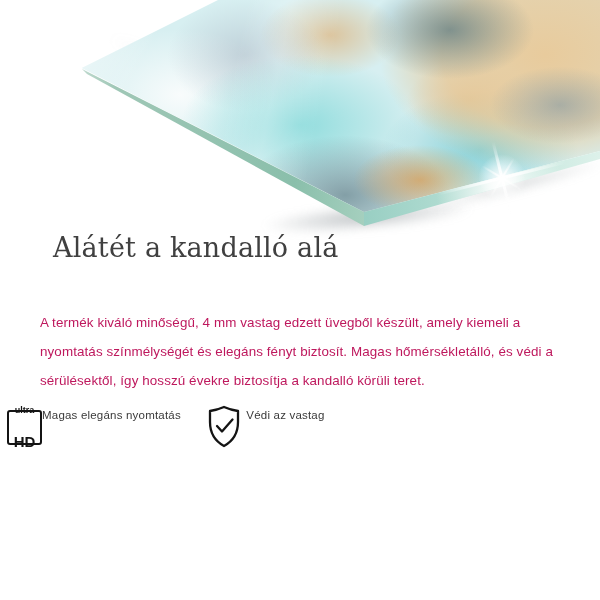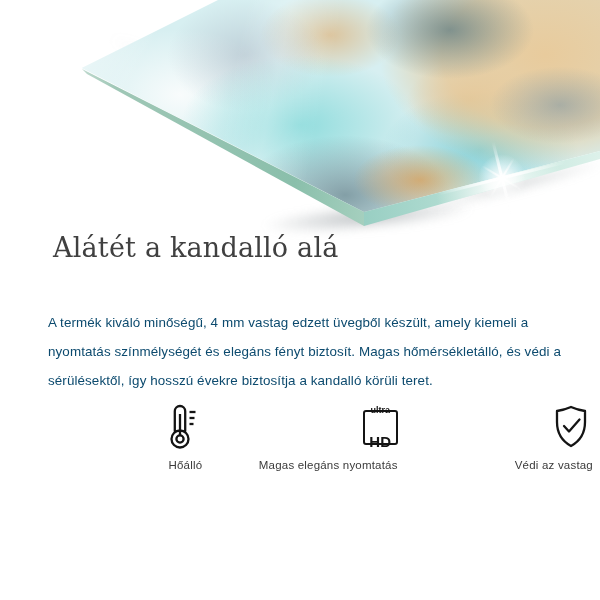--- a/index.html
+++ b/index.html
@@ -57,26 +57,26 @@
     background:linear-gradient(180deg, transparent 0%, rgba(255,255,255,.9) 42%, #fff 50%, rgba(255,255,255,.9) 58%, transparent 100%); }
   .sparkle .ray-d1 { width:46px; height:2px; transform:translate(-50%,-50%) rotate(45deg); filter:blur(.6px);
     background:linear-gradient(90deg, transparent, #fff 50%, transparent); }
   .sparkle .ray-d2 { width:46px; height:2px; transform:translate(-50%,-50%) rotate(-45deg); filter:blur(.6px);
     background:linear-gradient(90deg, transparent, #fff 50%, transparent); }
 
   
   .title { position:absolute; left:40px; top:230px; font-family:"DejaVu Serif", serif;
     font-weight:400; font-size:27px; line-height:36px; color:#404040; letter-spacing:.2px;margin-left:13px; }
   .desc { position:absolute; left:40px; top:308px; width:516px;
-    font-size:13.4px; line-height:29px; color:#0c4a6e; letter-spacing:.1px;margin-left:8px; }
+    font-size:13.4px; line-height:29px; color:#be185d; letter-spacing:.1px; }
 
   
   .features { position:absolute; left:7px; top:402px; width:586px;
     display:grid; grid-template-columns:repeat(3,1fr); row-gap:18px; }
-  .feature { display:flex; flex-direction:column; align-items:flex-end; }
+  .feature { display:flex; flex-direction:row; align-items:flex-start; }
   .feature .icon-box { height:50px; display:flex; align-items:center; justify-content:center; }
   .feature .label { margin-top:7px; font-size:11.5px; color:#3a3a3a; letter-spacing:.2px; text-align:center; }
   svg.fi { stroke:#141414; fill:none; stroke-width:2.3; }
 
   .uhd { width:35px; height:35px; border:2.6px solid #141414; border-radius:3px;
     display:flex; flex-direction:column; align-items:center; justify-content:center; line-height:1; }
   .uhd .u-top { font-size:9px; font-weight:700; color:#141414; letter-spacing:0; }
   .uhd .u-bot { font-size:15px; font-weight:800; color:#141414; margin-top:19px; }
 </style>
 </head>
@@ -101,34 +101,20 @@
   </div>
 
   <h1 class="title">
     <span>Alátét a kandalló alá</span><br>
   </h1>
 
   <p class="desc">A termék kiváló minőségű, 4 mm vastag edzett üvegből készült, amely kiemeli a nyomtatás színmélységét és elegáns fényt biztosít. Magas hőmérsékletálló, és védi a sérülésektől, így hosszú évekre biztosítja a kandalló körüli teret.</p>
 
   <div class="features">
 
-    <div class="feature">
-      <div class="icon-box">
-        <svg class="fi" width="44" height="48" viewBox="0 0 44 48">
-          <rect x="16.8" y="3" width="10.4" height="30" rx="5.2" fill="#fff"></rect>
-          <circle cx="22" cy="36" r="8.5" fill="#fff"></circle>
-          <line x1="22" y1="11" x2="22" y2="32.5"></line>
-          <circle cx="22" cy="36" r="3.6"></circle>
-          <line x1="31.5" y1="9" x2="37.5" y2="9"></line>
-          <line x1="31.5" y1="15" x2="36.5" y2="15"></line>
-          <line x1="31.5" y1="21" x2="35.5" y2="21"></line>
-        </svg>
-      </div>
-      <div class="label">Hőálló</div>
-    </div>
 
     <div class="feature">
       <div class="icon-box">
         <div class="uhd">
           <span class="u-top">ultra</span>
           <span class="u-bot">HD</span>
         </div>
       </div>
       <div class="label">Magas elegáns nyomtatás</div>
     </div>

